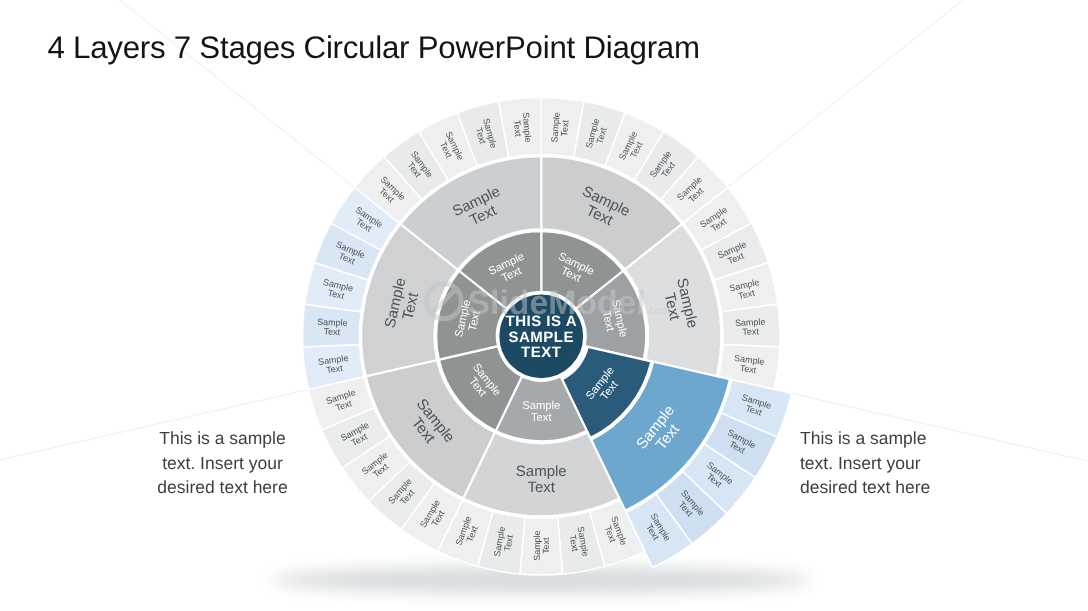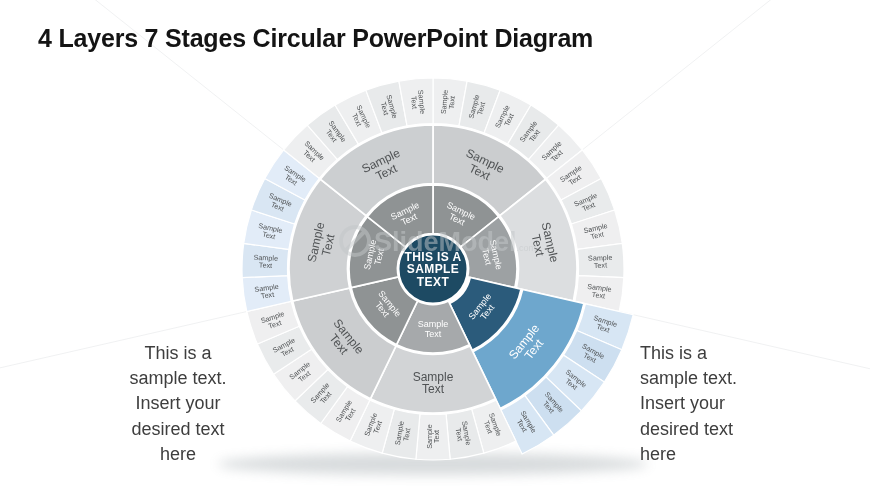--- a/index.html
+++ b/index.html
@@ -2,24 +2,24 @@
 <html><head>
 <meta charset="utf-8">
 <style>
   html,body{margin:0;padding:0;}
   body{
     width:870px;height:489px;position:relative;overflow:hidden;
     background:#ffffff;font-family:"Liberation Sans",sans-serif;
   }
   .slide-title{
     position:absolute;left:38px;top:24px;width:640px;
-    font-size:25px;font-weight:700;color:#141414;letter-spacing:-0.2px;
+    font-size:25px;font-weight:400;color:#141414;letter-spacing:-0.2px;
   }
   .note{
-    position:absolute;top:341px;font-size:18px;line-height:1.4;color:#3e3e3e;
+    position:absolute;top:341px;font-size:14px;line-height:1.4;color:#3e3e3e;
   }
   .note-left{left:118px;width:120px;text-align:center;}
   .note-right{left:640px;width:112px;text-align:left;}
   #diagram-svg{position:absolute;left:0;top:0;}
   text{font-family:"Liberation Sans",sans-serif;}
 </style>
 </head>
 <body>
 
 <div class="slide-title">4 Layers 7 Stages Circular PowerPoint Diagram</div>

